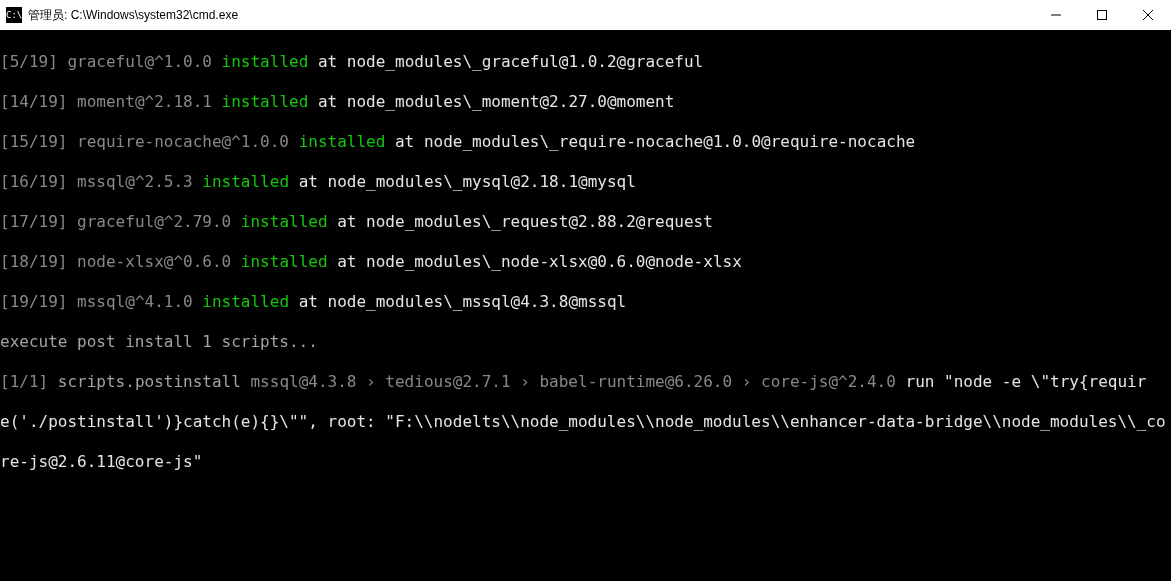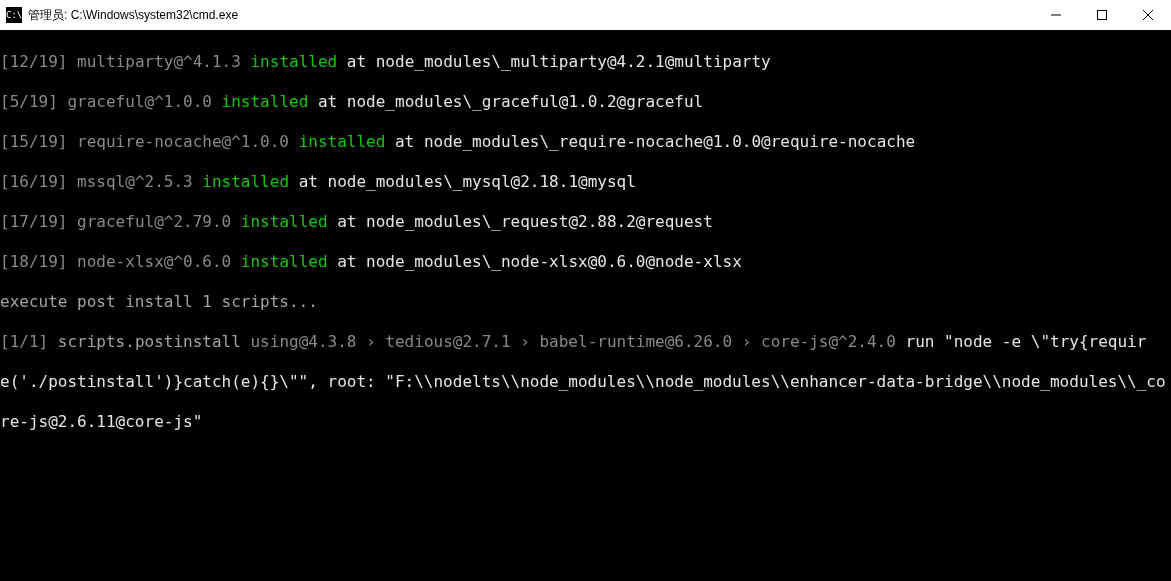--- a/index.html
+++ b/index.html
@@ -90,28 +90,29 @@
     <div class="titlebar-btn">
       <svg viewBox="0 0 10 10">
           <line x1="0" y1="0" x2="10" y2="10" stroke="#000" stroke-width="1"></line>
           <line x1="10" y1="0" x2="0" y2="10" stroke="#000" stroke-width="1"></line>
         </svg>
     </div>
   </div>
 </div>
 
 <div class="terminal">
-<div><span class="c-grey">[12/19]</span> <span class="c-grey">multiparty@^4.1.3</span> <span class="c-green">installed</span> <span class="c-white">at</span> <span class="c-white">node_modules\_multiparty@4.2.1@multiparty</span></div>
 <div><span class="c-grey">[5/19]</span> <span class="c-grey">graceful@^1.0.0</span> <span class="c-green">installed</span> <span class="c-white">at</span> <span class="c-white">node_modules\_graceful@1.0.2@graceful</span></div>
+<div><span class="c-grey">[14/19]</span> <span class="c-grey">moment@^2.18.1</span> <span class="c-green">installed</span> <span class="c-white">at</span> <span class="c-white">node_modules\_moment@2.27.0@moment</span></div>
 <div><span class="c-grey">[15/19]</span> <span class="c-grey">require-nocache@^1.0.0</span> <span class="c-green">installed</span> <span class="c-white">at</span> <span class="c-white">node_modules\_require-nocache@1.0.0@require-nocache</span></div>
 <div><span class="c-grey">[16/19]</span> <span class="c-grey">mssql@^2.5.3</span> <span class="c-green">installed</span> <span class="c-white">at</span> <span class="c-white">node_modules\_mysql@2.18.1@mysql</span></div>
 <div><span class="c-grey">[17/19]</span> <span class="c-grey">graceful@^2.79.0</span> <span class="c-green">installed</span> <span class="c-white">at</span> <span class="c-white">node_modules\_request@2.88.2@request</span></div>
 <div><span class="c-grey">[18/19]</span> <span class="c-grey">node-xlsx@^0.6.0</span> <span class="c-green">installed</span> <span class="c-white">at</span> <span class="c-white">node_modules\_node-xlsx@0.6.0@node-xlsx</span></div>
+<div><span class="c-grey">[19/19]</span> <span class="c-grey">mssql@^4.1.0</span> <span class="c-green">installed</span> <span class="c-white">at</span> <span class="c-white">node_modules\_mssql@4.3.8@mssql</span></div>
 <div><span class="c-yellow">execute post install 1 scripts...</span></div>
-<div><span class="c-grey">[1/1]</span> <span class="c-yellow">scripts.postinstall</span> <span class="c-grey">using@4.3.8 › tedious@2.7.1 › babel-runtime@6.26.0 › core-js@^2.4.0</span> <span class="c-white">run "node -e \"try{requir</span></div>
+<div><span class="c-grey">[1/1]</span> <span class="c-yellow">scripts.postinstall</span> <span class="c-grey">mssql@4.3.8 › tedious@2.7.1 › babel-runtime@6.26.0 › core-js@^2.4.0</span> <span class="c-white">run "node -e \"try{requir</span></div>
 <div><span class="c-white">e('./postinstall')}catch(e){}\"", root: "F:\\nodelts\\node_modules\\node_modules\\enhancer-data-bridge\\node_modules\\_co</span></div>
 <div><span class="c-white">re-js@2.6.11@core-js"</span></div>
 <div>&nbsp;</div>
 
 
 
 
 
 
 

